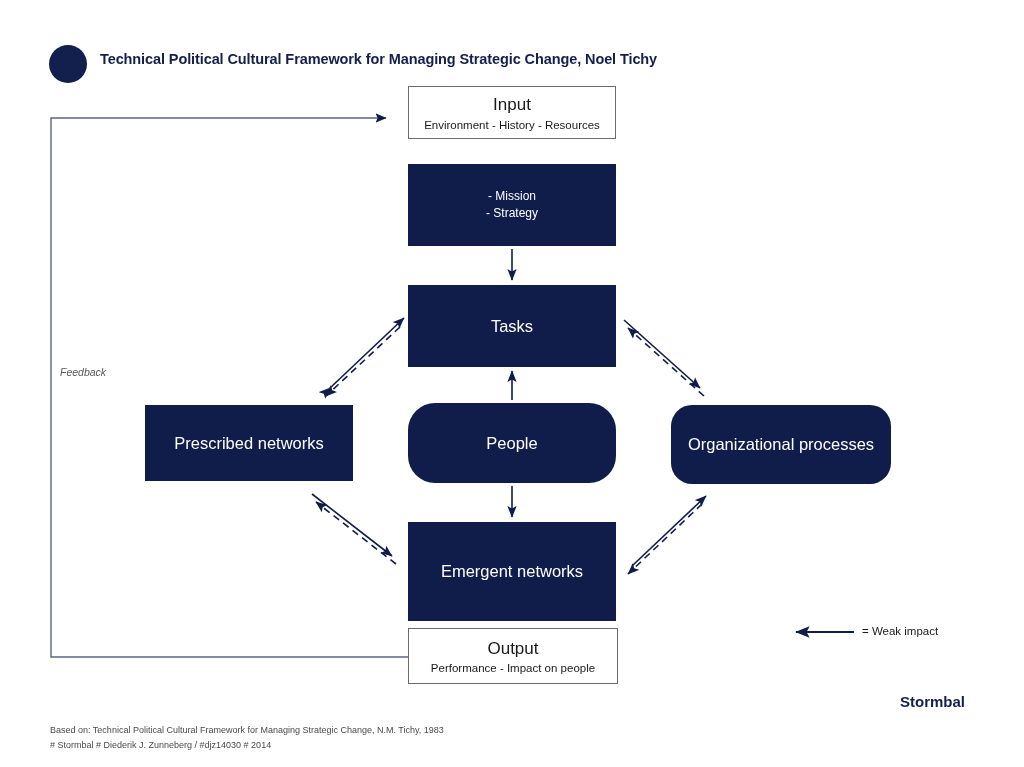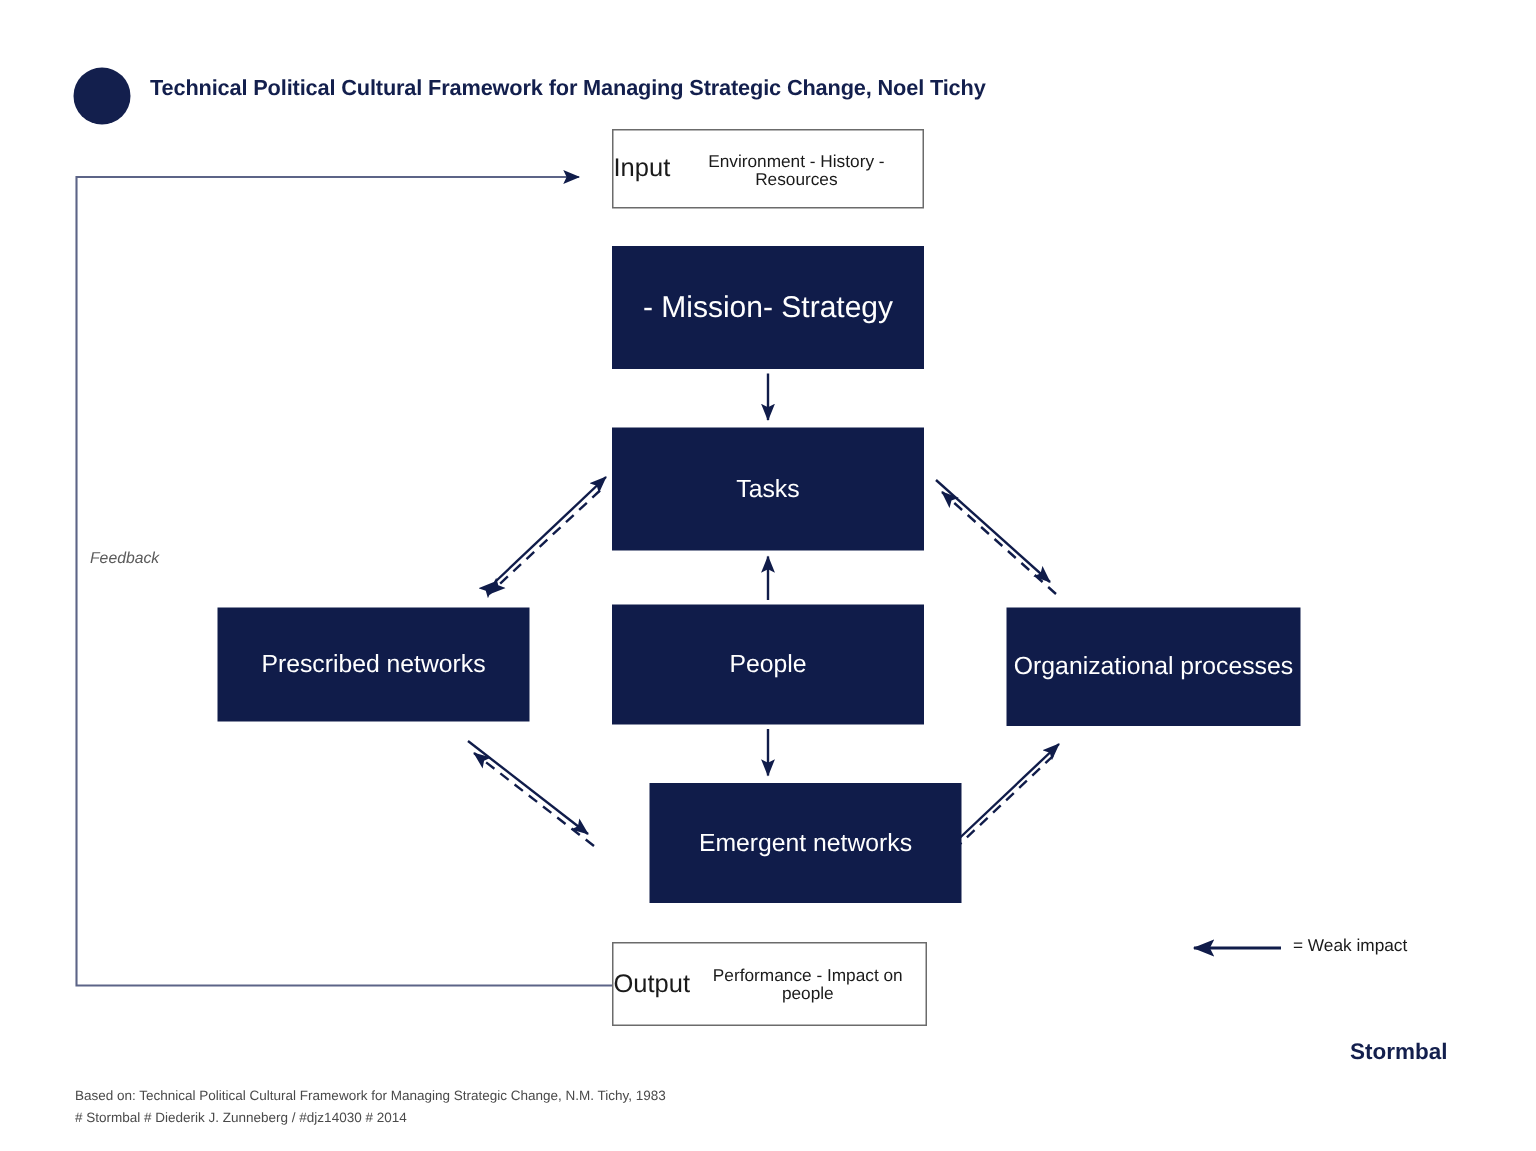--- a/index.html
+++ b/index.html
@@ -37,20 +37,21 @@
     color: #131f4d;
     letter-spacing: -0.1px;
     white-space: nowrap;
   }
 
   
   .box {
     position: absolute;
     box-sizing: border-box;
     display: flex;
+    flex-direction: column;
     align-items: center;
     justify-content: center;
   }
   .box-filled {
     background: #101c4a;
     color: #ffffff;
   }
   .box-outline {
     background: #ffffff;
     border: 1px solid #6b6b6b;
@@ -63,33 +64,33 @@
   }
   .box-title-big {
     font-size: 17px;
   }
   .box-sub {
     font-size: 11.5px;
     text-align: center;
     margin-top: 2px;
   }
   .box-multiline {
-    font-size: 20px;
+    font-size: 12px;
     line-height: 1.45;
     text-align: center;
   }
 
   #box-input    { left: 408px; top: 86px;  width: 208px; height: 53px; }
   #box-mission  { left: 408px; top: 164px; width: 208px; height: 82px; }
   #box-tasks    { left: 408px; top: 285px; width: 208px; height: 82px; }
-  #box-people   { left: 408px; top: 403px; width: 208px; height: 80px; }
-  #box-emergent { left: 408px; top: 522px; width: 208px; height: 80px; margin-left: 25px; }
+  #box-people   { left: 408px; top: 403px; width: 208px; height: 80px; border-radius: 27px; }
+  #box-emergent { left: 408px; top: 522px; width: 208px; height: 99px; }
   #box-output   { left: 408px; top: 628px; width: 210px; height: 56px; }
   #box-prescribed { left: 145px; top: 405px; width: 208px; height: 76px; }
-  #box-orgproc  { left: 671px; top: 405px; width: 196px; height: 79px; }
+  #box-orgproc  { left: 671px; top: 405px; width: 220px; height: 79px; border-radius: 21px; }
 
   
   #arrows {
     position: absolute;
     left: 0;
     top: 0;
     width: 1024px;
     height: 767px;
     pointer-events: none;
   }

